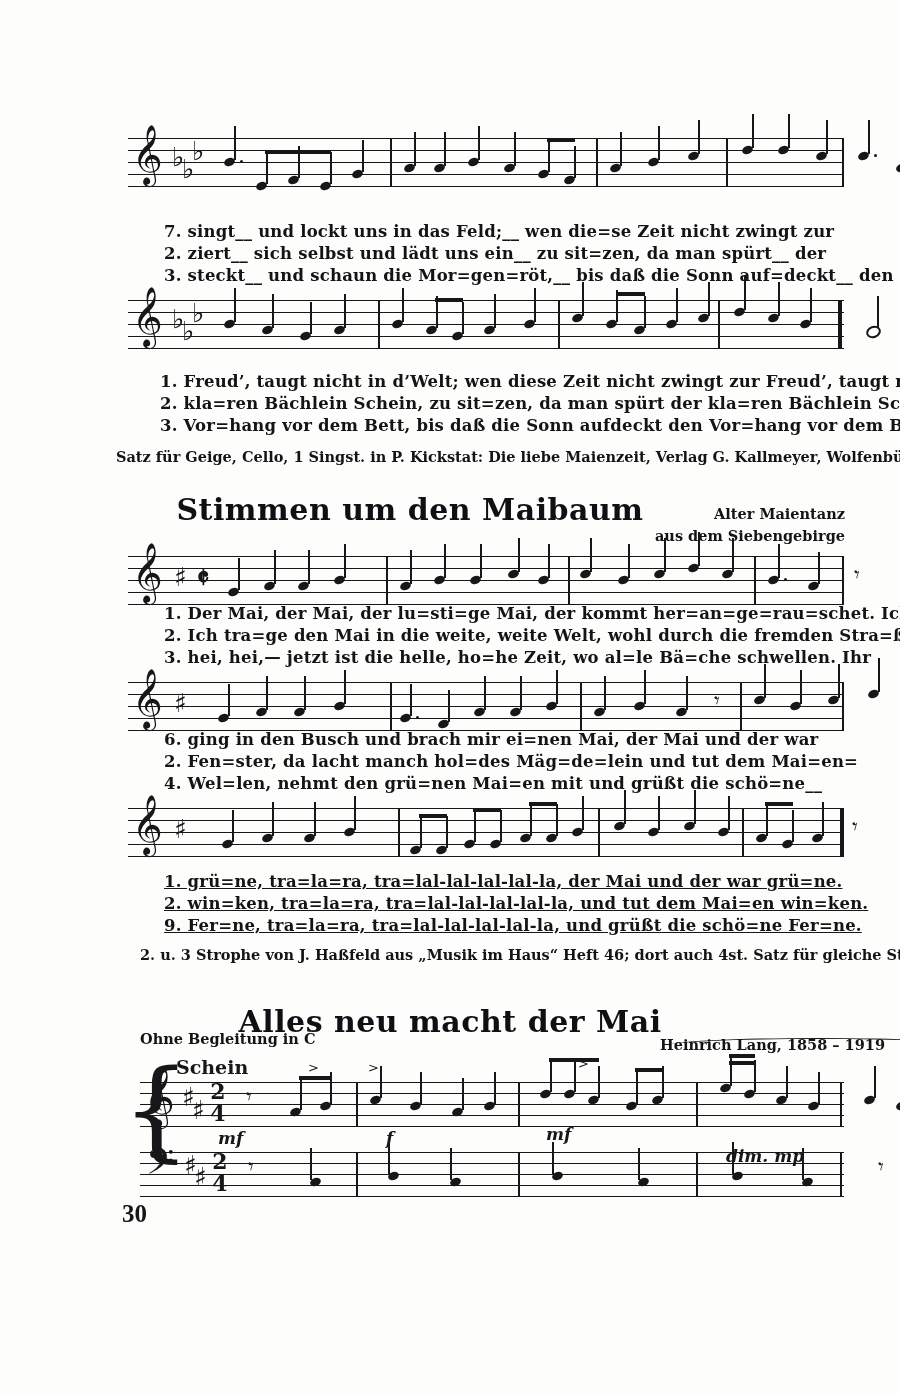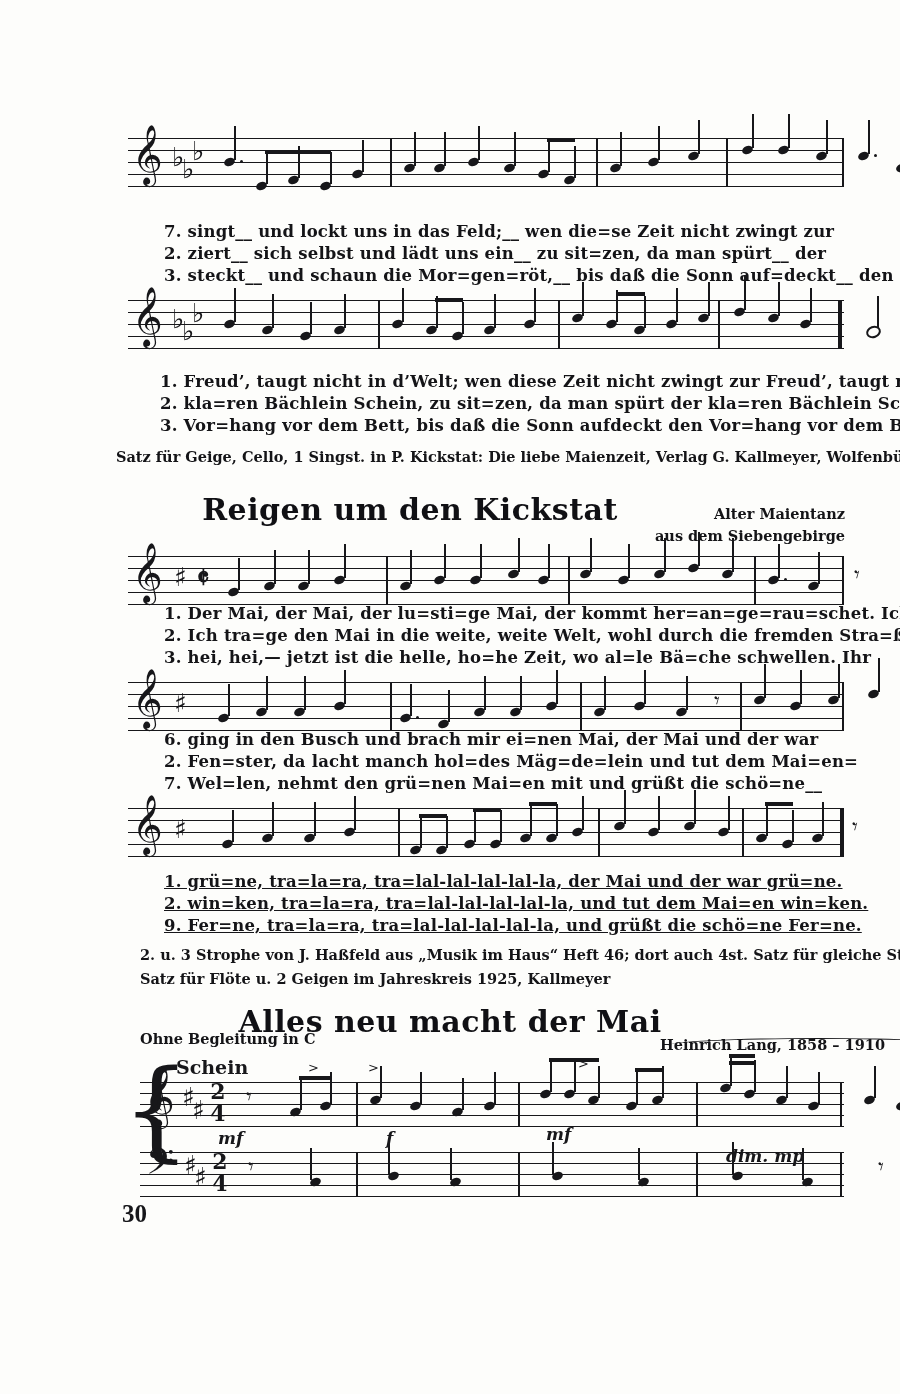--- a/index.html
+++ b/index.html
@@ -314,21 +314,21 @@
   </div>
 
   <div class="block" style="left:160px; top:372px;">
     <div class="lyric-line">1. Freud’, taugt nicht in d’Welt; wen diese Zeit nicht zwingt zur Freud’, taugt nicht in d’Welt.</div>
     <div class="lyric-line" style="margin-top:3px;">2. kla=ren Bächlein Schein, zu sit=zen, da man spürt der kla=ren Bächlein Schein.</div>
     <div class="lyric-line" style="margin-top:3px;">3. Vor=hang vor dem Bett, bis daß die Sonn aufdeckt den Vor=hang vor dem Bett.</div>
   </div>
 
   <div class="credit block" style="left:116px; top:448px;">Satz für Geige, Cello, 1 Singst. in P. Kickstat: Die liebe Maienzeit, Verlag G. Kallmeyer, Wolfenbüttel.</div>
 
-  <div class="song-title block" style="left:150px; top:492px; width:520px;">Reigen um den Kickstat</div>
+  <div class="song-title block" style="left:150px; top:492px; width:520px;">Stimmen um den Maibaum</div>
 
   <div class="song-sub block" style="left:560px; top:505px; width:285px;">Alter Maientanz</div>
   <div class="song-sub block" style="left:560px; top:527px; width:285px;">aus dem Siebengebirge</div>
 
   <div class="staff" style="left:128px; top:556px; width:716px; height:48px;">
     <div class="line" style="top:0px;"></div>
     <div class="line" style="top:12px;"></div>
     <div class="line" style="top:24px;"></div>
     <div class="line" style="top:36px;"></div>
     <div class="line" style="top:48px;"></div>
@@ -436,21 +436,21 @@
     <div class="nh" style="left:700px; top:14px;"></div>
     <div class="stem" style="left:710px; top:-18px; height:34px;"></div>
     <div class="nh" style="left:740px; top:8px;"></div>
     <div class="stem" style="left:750px; top:-24px; height:34px;"></div>
 
   </div>
 
   <div class="block" style="left:164px; top:730px;">
     <div class="lyric-line">6. ging in den Busch und brach mir ei=nen Mai,        der Mai und der war</div>
     <div class="lyric-line" style="margin-top:3px;">2. Fen=ster, da lacht manch hol=des Mäg=de=lein       und tut dem Mai=en=</div>
-    <div class="lyric-line" style="margin-top:3px;">7. Wel=len,    nehmt den grü=nen Mai=en mit      und grüßt die schö=ne__</div>
+    <div class="lyric-line" style="margin-top:3px;">4. Wel=len,    nehmt den grü=nen Mai=en mit      und grüßt die schö=ne__</div>
   </div>
 
   <div class="staff" style="left:128px; top:808px; width:716px; height:48px;">
     <div class="line" style="top:0px;"></div>
     <div class="line" style="top:12px;"></div>
     <div class="line" style="top:24px;"></div>
     <div class="line" style="top:36px;"></div>
     <div class="line" style="top:48px;"></div>
     <div class="clef" style="left:4px; top:-10px;">𝄞</div>
     <div class="keysig" style="left:46px; top:6px;">♯</div>
@@ -506,27 +506,26 @@
 
   </div>
 
   <div class="block" style="left:164px; top:872px;text-decoration:underline;">
     <div class="lyric-line">1. grü=ne,      tra=la=ra, tra=lal-lal-lal-lal-la, der Mai und der war grü=ne.</div>
     <div class="lyric-line" style="margin-top:3px;">2. win=ken,     tra=la=ra, tra=lal-lal-lal-lal-la, und tut dem Mai=en win=ken.</div>
     <div class="lyric-line" style="margin-top:3px;">9. Fer=ne,      tra=la=ra, tra=lal-lal-lal-lal-la, und grüßt die schö=ne Fer=ne.</div>
   </div>
 
   <div class="credit block" style="left:140px; top:946px;">2. u. 3 Strophe von J. Haßfeld aus „Musik im Haus“ Heft 46; dort auch 4st. Satz für gleiche Stimmen</div>
-  <div class="credit block" style="left:140px; top:970px;">Satz für Flöte u. 2 Geigen im Jahreskreis 1925, Kallmeyer</div>
 
   <div class="song-title block" style="left:200px; top:1004px; width:500px;">Alles neu macht der Mai</div>
 
   <div class="credit block" style="left:140px; top:1030px;">Ohne Begleitung in C</div>
 
-  <div class="credit block" style="left:660px; top:1036px;">Heinrich Lang, 1858 – 1910</div>
+  <div class="credit block" style="left:660px; top:1036px;">Heinrich Lang, 1858 – 1919</div>
 
   <div class="tempo" style="left:176px; top:1056px;">Schein</div>
 
   <div class="brace" style="left:122px; top:1066px;">{</div>
 
   <div class="staff" style="left:140px; top:1082px; width:704px; height:44px;">
     <div class="line" style="top:0px;"></div>
     <div class="line" style="top:11px;"></div>
     <div class="line" style="top:22px;"></div>
     <div class="line" style="top:33px;"></div>

